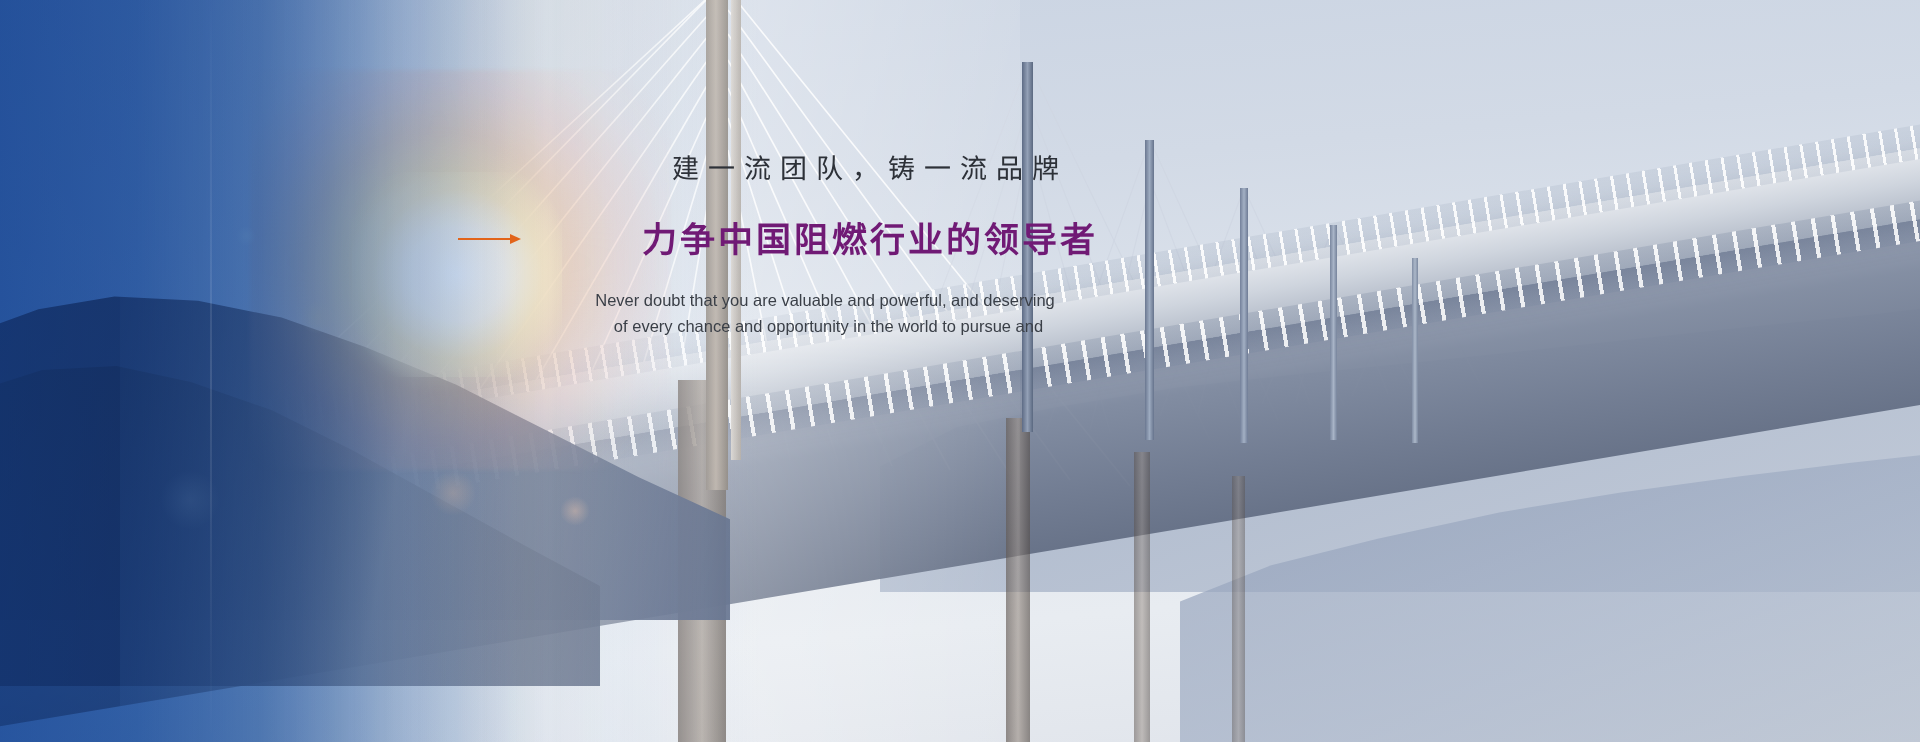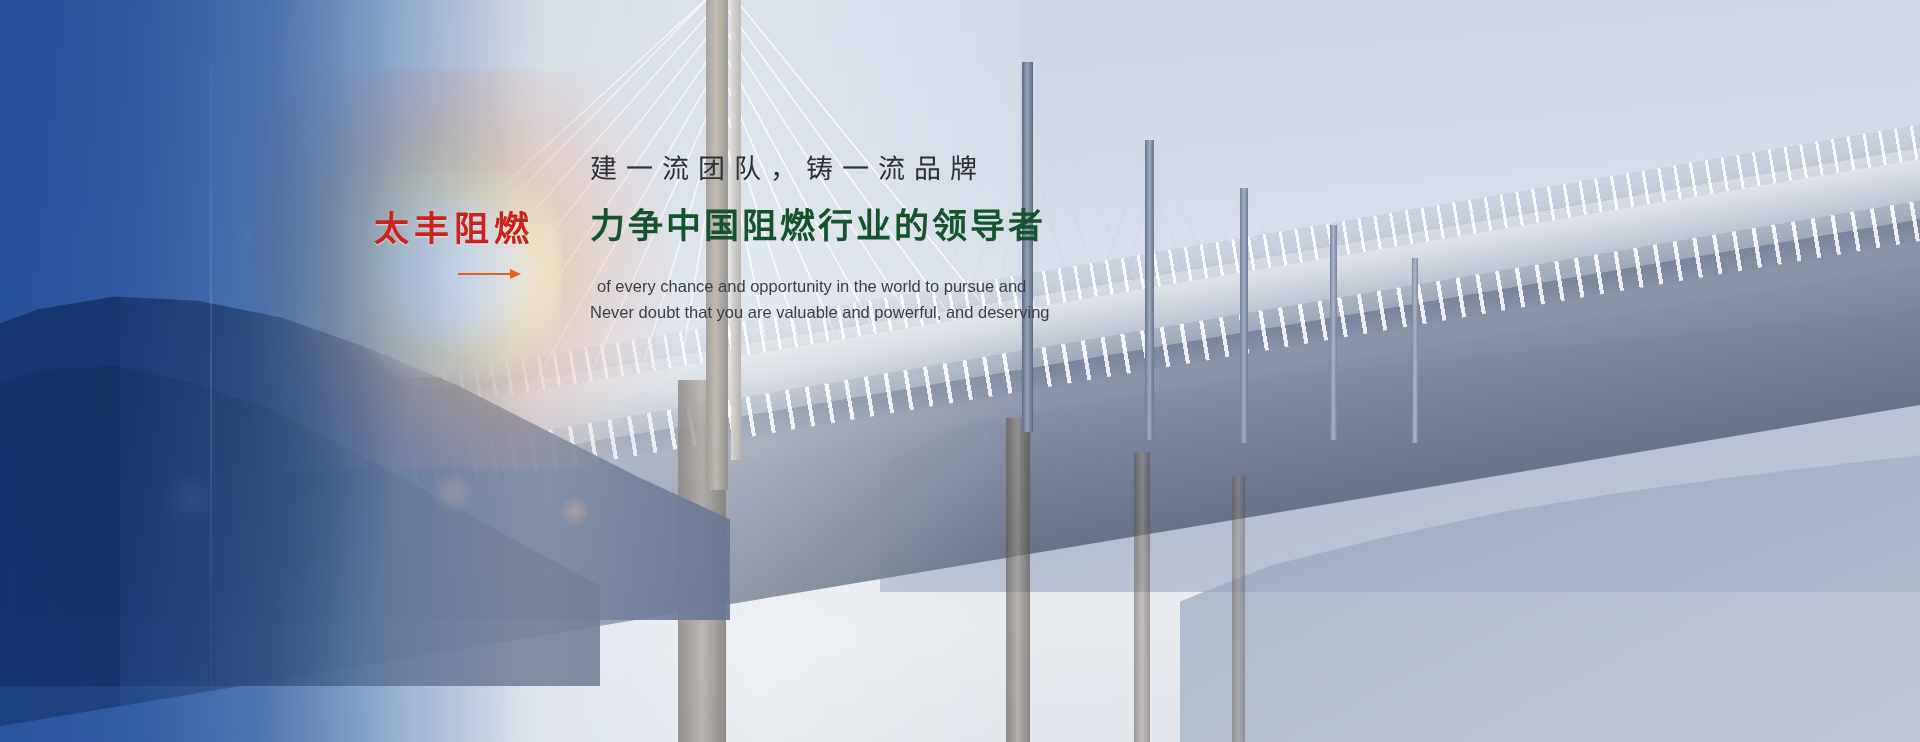--- a/index.html
+++ b/index.html
@@ -148,30 +148,30 @@
     color:#c9241c;white-space:nowrap;line-height:1;
     text-shadow:0 1px 2px rgba(255,255,255,.6);
   }
   .logo-arrow{position:relative;margin-top:21px;margin-left:84px;width:66px;height:12px;}
   .logo-arrow .bar{position:absolute;left:0;top:5px;width:60px;height:2px;background:#e2641a;}
   .logo-arrow .head{
     position:absolute;left:52px;top:1px;width:0;height:0;
     border-left:11px solid #e2641a;border-top:5px solid transparent;border-bottom:5px solid transparent;
   }
 
-  .text-block{position:absolute;left:590px;top:152px;width:560px;}
+  .text-block{position:absolute;left:590px;top:152px;width:560px;text-align:center;}
   .headline-sub{
     font-family:"DejaVu Sans","Liberation Sans",sans-serif;
     font-size:27px;letter-spacing:9px;color:#2d3138;font-weight:400;
     line-height:1.25;white-space:nowrap;
   }
   .headline-main{
     font-family:"DejaVu Sans","Liberation Sans",sans-serif;
-    font-size:35px;letter-spacing:3px;color:#14532d;font-weight:700;
-    line-height:1.3;margin-top:18px;white-space:nowrap;
+    font-size:35px;letter-spacing:3px;color:#701a75;font-weight:700;
+    line-height:1.3;margin-top:32px;white-space:nowrap;
   }
   .desc{
     margin-top:24px;font-size:16.5px;line-height:26px;color:#3a3f47;
     font-family:"Liberation Sans","DejaVu Sans",sans-serif;width:470px;
   }
   .desc .l{display:block;white-space:nowrap;}
   .desc .l.indent{padding-left:7px;}
 </style>
 </head>
 <body>
@@ -257,30 +257,29 @@
   <div class="flare f4"></div>
   <div class="flare f5"></div>
 
   <div class="bluewash"></div>
   <div class="bluewash2"></div>
   <div class="panel-edge"></div>
 
   <div class="content">
 
     <div class="logo-block">
-      <div class="logo-text">太丰阻燃</div>
       <div class="logo-arrow">
         <span class="bar"></span>
         <span class="head"></span>
       </div>
     </div>
 
     <div class="text-block">
       <div class="headline-sub">建一流团队，铸一流品牌</div>
       <div class="headline-main">力争中国阻燃行业的领导者</div>
       <div class="desc">
+        <span class="l">Never doubt that you are valuable and powerful, and deserving</span>
         <span class="l indent">of every chance and opportunity in the world to pursue and</span>
-        <span class="l">Never doubt that you are valuable and powerful, and deserving</span>
       </div>
     </div>
 
   </div>
 </div>
 
 </body></html>

